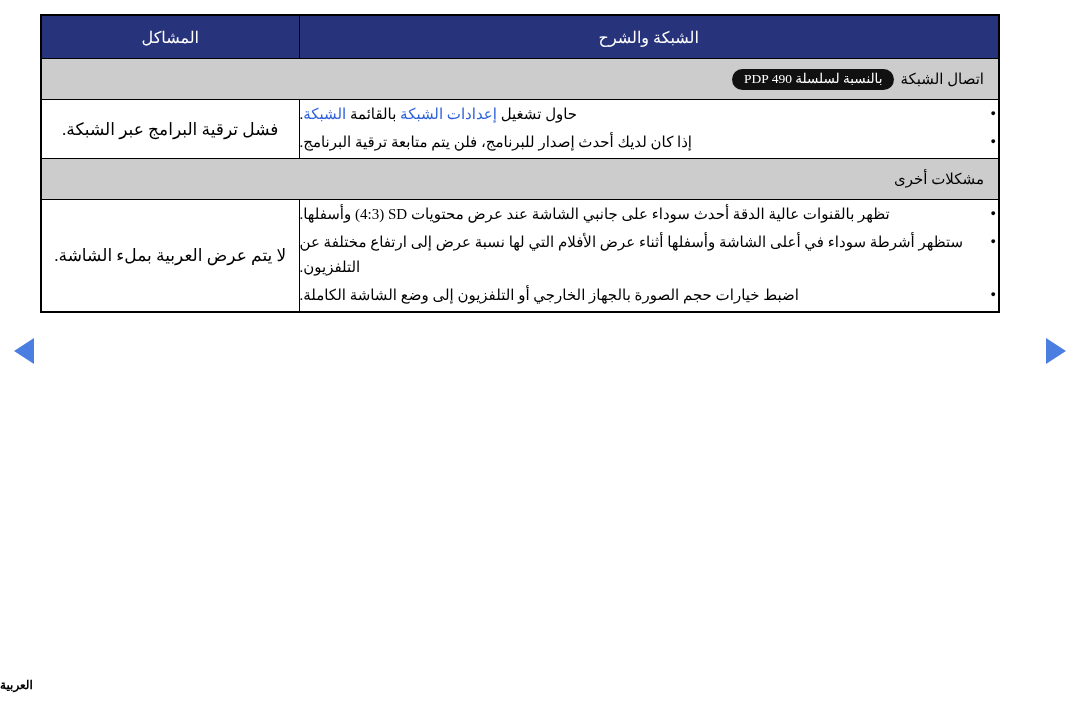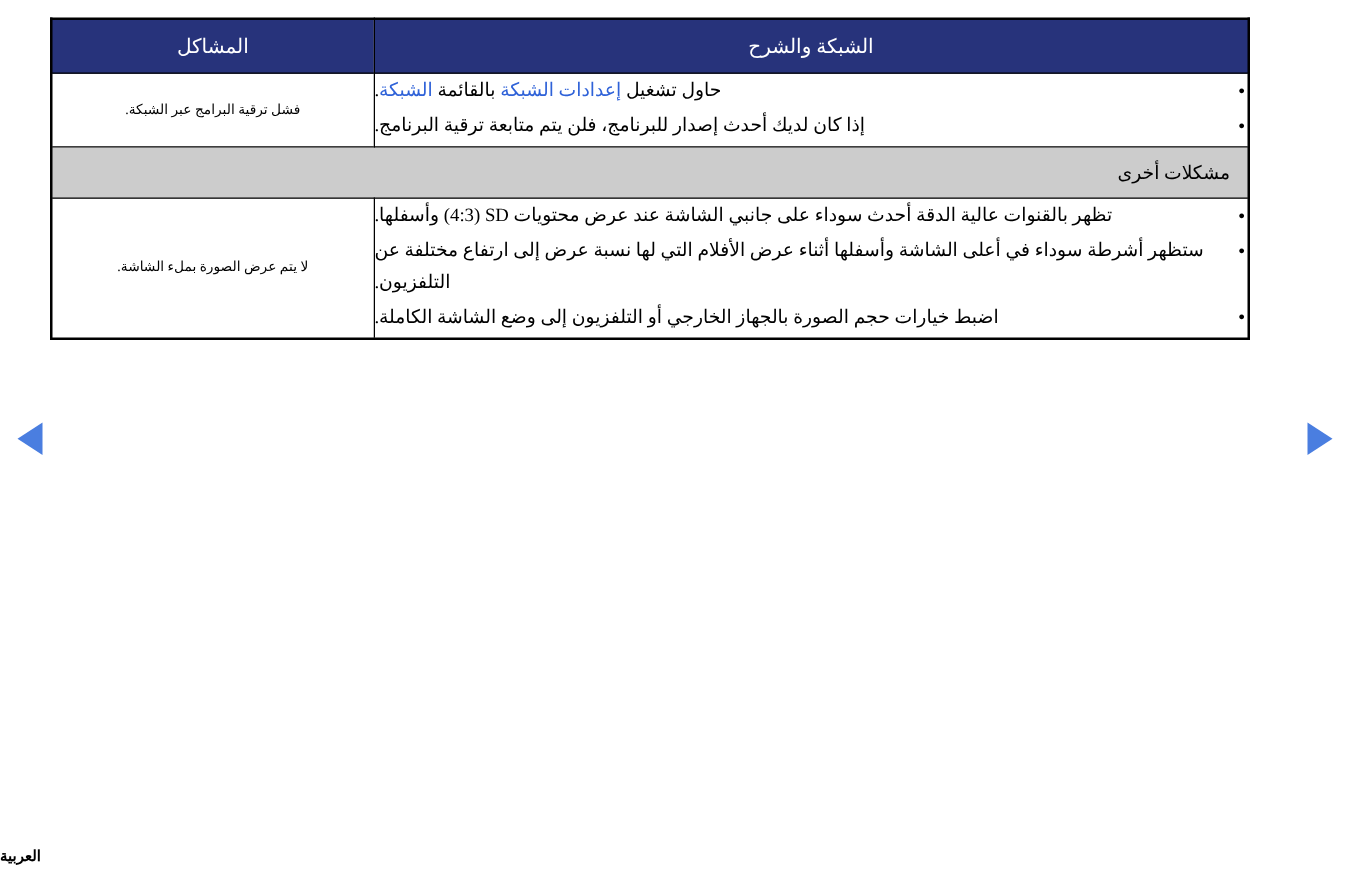--- a/index.html
+++ b/index.html
@@ -97,21 +97,21 @@
     margin: 0 6px;
     vertical-align: 1px;
     direction: rtl;
     white-space: nowrap;
   }
   .pill .lat { direction: ltr; unicode-bidi: embed; }
 
   
   td.prob {
     text-align: center;
-    font-size: 11px;
+    font-size: 17px;
     line-height: 21px;
     padding: 8px 10px;
     color: #000000;
   }
   td.sol {
     text-align: right;
     font-size: 15px;
     line-height: 25px;
     padding: 6px 16px 8px 16px;
     color: #000000;
@@ -173,41 +173,44 @@
         <col class="c-prob">
       </colgroup>
       <thead>
         <tr class="head-row">
           <th>الشبكة والشرح</th>
           <th>المشاكل</th>
         </tr>
       </thead>
       <tbody id="tbody">
 
+      <tr class="section-row">
+            <td colspan="2"><span>اتصال الشبكة</span><span class="pill"><span>بالنسبة لسلسلة</span> <span class="lat">PDP 490</span></span></td>
+          </tr>
           <tr>
             <td class="sol">
               <ul class="bullets">
                 <li><span>حاول تشغيل </span><span class="blue">إعدادات الشبكة</span><span> بالقائمة </span><span class="blue">الشبكة</span><span>.</span></li>
                 <li><span>إذا كان لديك أحدث إصدار للبرنامج، فلن يتم متابعة ترقية البرنامج.</span></li>
               </ul>
             </td>
             <td class="prob">فشل ترقية البرامج عبر الشبكة.</td>
           </tr>
           <tr class="section-row">
             <td colspan="2"><span>مشكلات أخرى</span></td>
           </tr>
           <tr>
             <td class="sol">
               <ul class="bullets">
                 <li><span>تظهر بالقنوات عالية الدقة أحدث سوداء على جانبي الشاشة عند عرض محتويات </span><span class="ltr">(4:3) SD</span><span> وأسفلها.</span></li>
                 <li><span>ستظهر أشرطة سوداء في أعلى الشاشة وأسفلها أثناء عرض الأفلام التي لها نسبة عرض إلى ارتفاع مختلفة عن التلفزيون.</span></li>
                 <li><span>اضبط خيارات حجم الصورة بالجهاز الخارجي أو التلفزيون إلى وضع الشاشة الكاملة.</span></li>
               </ul>
             </td>
-            <td class="prob">لا يتم عرض الصورة بملء الشاشة.</td>
+            <td class="prob">لا يتم عرض العربية بملء الشاشة.</td>
           </tr>
         </tbody>
     </table>
   </div>
 
   <div class="footer-lang">العربية</div>
 
 </div>
 
 </body></html>

